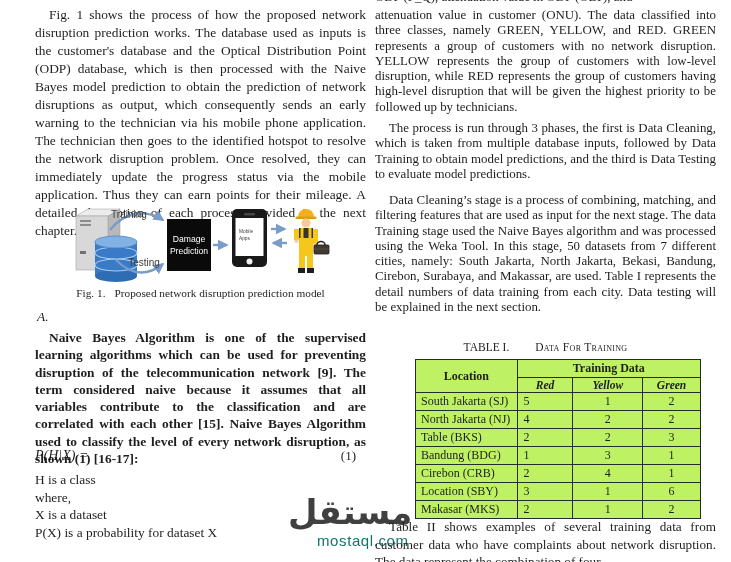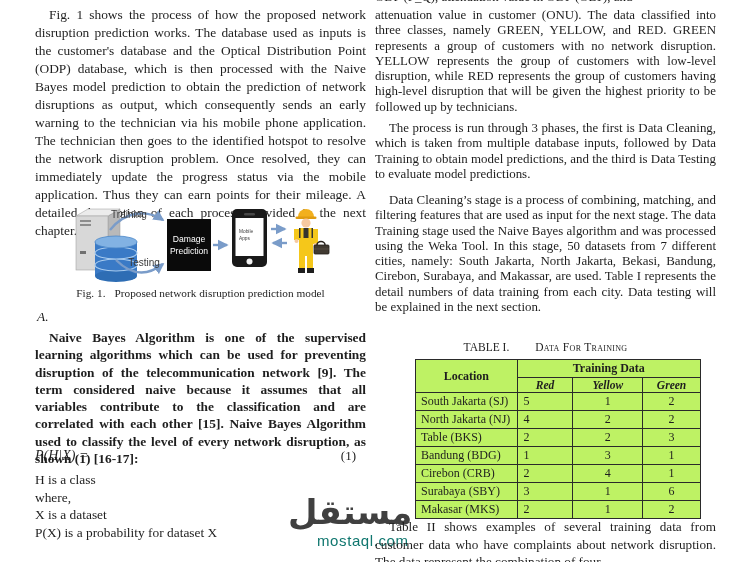--- a/index.html
+++ b/index.html
@@ -213,21 +213,21 @@
       <td class="yel">3</td>
       <td class="grn">1</td>
     </tr>
     <tr>
       <td class="loc">Cirebon (CRB)</td>
       <td class="red">2</td>
       <td class="yel">4</td>
       <td class="grn">1</td>
     </tr>
     <tr>
-      <td class="loc">Surabaya (SBY)</td>
+      <td class="loc">Location (SBY)</td>
       <td class="red">3</td>
       <td class="yel">1</td>
       <td class="grn">6</td>
     </tr>
     <tr>
       <td class="loc">Makasar (MKS)</td>
       <td class="red">2</td>
       <td class="yel">1</td>
       <td class="grn">2</td>
     </tr>

